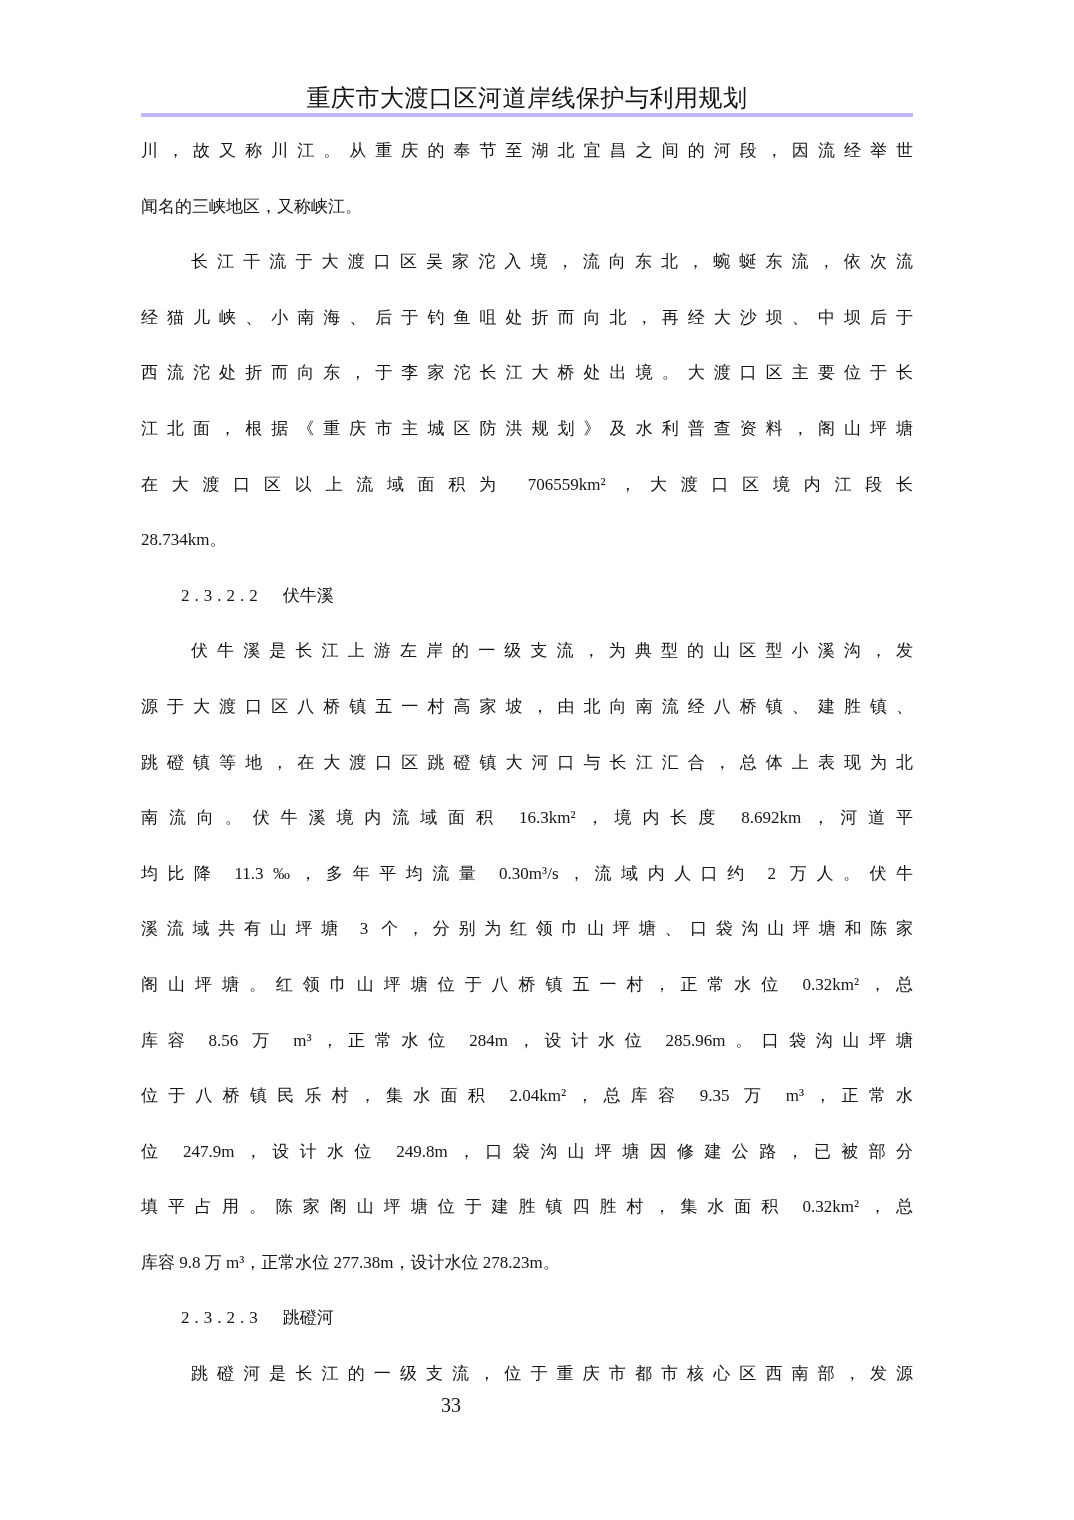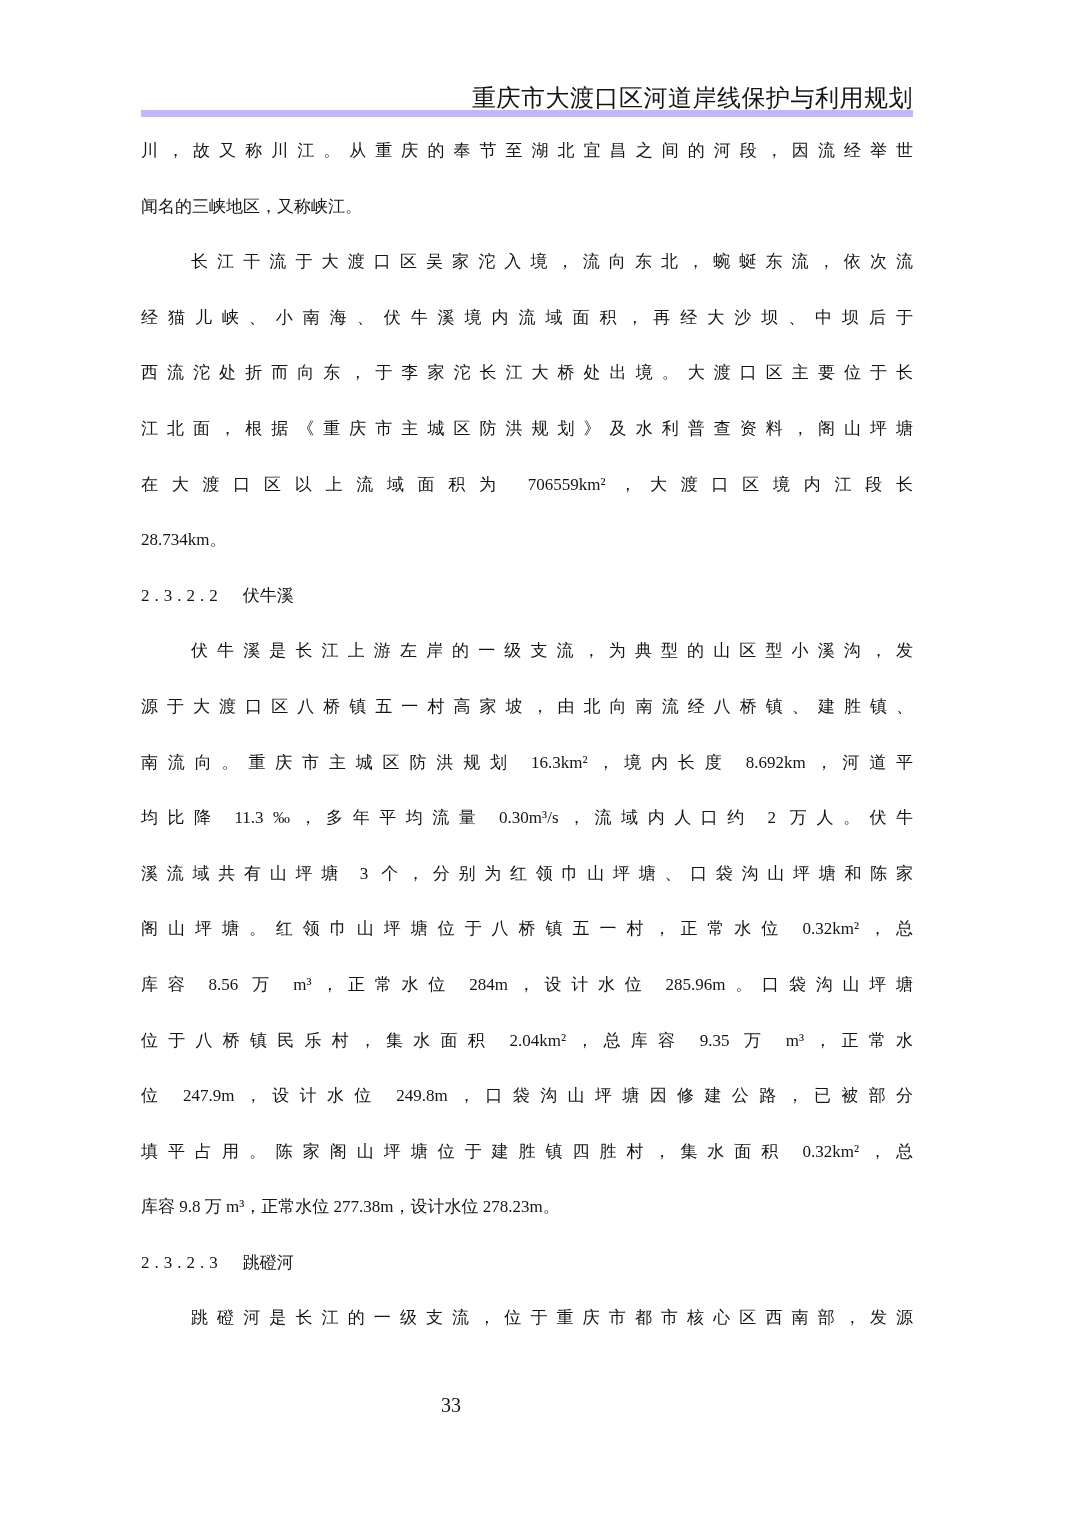--- a/index.html
+++ b/index.html
@@ -12,22 +12,22 @@
     color: #151515;
     overflow: hidden;
   }
   .page-header {
     position: absolute;
     left: 141px;
     top: 0;
     width: 772px;
     height: 117px;
     box-sizing: border-box;
-    border-bottom: 7px solid #c4b5fd;
-    text-align: right;
+    border-bottom: 4px solid #c4b5fd;
+    text-align: center;
   }
   .header-title {
     display: inline-block;
     margin-top: 84px;
     font-size: 24px;
     line-height: 28px;
     letter-spacing: 0.5px;
     white-space: nowrap;
   }
   .content {
@@ -44,20 +44,21 @@
   }
   .jl {
     text-align: justify;
     text-align-last: justify;
   }
   .indent { text-indent: 50px; }
   .heading { text-align: left; }
   .heading .num {
     letter-spacing: 5px;
     margin-right: 20px;
+    margin-left: 40px;
   }
   .page-footer {
     position: absolute;
     left: 0;
     top: 1392px;
     width: 902px;
     text-align: center;
     font-size: 20px;
     line-height: 26px;
   }
@@ -68,31 +69,32 @@
 <div class="page">
 
   <div class="page-header">
     <span class="header-title">重庆市大渡口区河道岸线保护与利用规划</span>
   </div>
 
   <div class="content">
     <div class="line jl">川，故又称川江。从重庆的奉节至湖北宜昌之间的河段，因流经举世</div>
     <div class="line">闻名的三峡地区，又称峡江。</div>
     <div class="line jl indent">长江干流于大渡口区吴家沱入境，流向东北，蜿蜒东流，依次流</div>
-    <div class="line jl">经猫儿峡、小南海、伏牛溪境内流域面积，再经大沙坝、中坝后于</div>
+    <div class="line jl">经猫儿峡、小南海、后于钓鱼咀处折而向北，再经大沙坝、中坝后于</div>
     <div class="line jl">西流沱处折而向东，于李家沱长江大桥处出境。大渡口区主要位于长</div>
     <div class="line jl">江北面，根据《重庆市主城区防洪规划》及水利普查资料，阁山坪塘</div>
     <div class="line jl">在大渡口区以上流域面积为 706559km²，大渡口区境内江段长</div>
     <div class="line">28.734km。</div>
     <div class="line heading">
       <span class="num">2.3.2.2</span><span>伏牛溪</span>
     </div>
     <div class="line jl indent">伏牛溪是长江上游左岸的一级支流，为典型的山区型小溪沟，发</div>
     <div class="line jl">源于大渡口区八桥镇五一村高家坡，由北向南流经八桥镇、建胜镇、</div>
-    <div class="line jl">南流向。重庆市主城区防洪规划 16.3km²，境内长度 8.692km，河道平</div>
+    <div class="line jl">跳磴镇等地，在大渡口区跳磴镇大河口与长江汇合，总体上表现为北</div>
+    <div class="line jl">南流向。伏牛溪境内流域面积 16.3km²，境内长度 8.692km，河道平</div>
     <div class="line jl">均比降 11.3‰，多年平均流量 0.30m³/s，流域内人口约 2 万人。伏牛</div>
     <div class="line jl">溪流域共有山坪塘 3 个，分别为红领巾山坪塘、口袋沟山坪塘和陈家</div>
     <div class="line jl">阁山坪塘。红领巾山坪塘位于八桥镇五一村，正常水位 0.32km²，总</div>
     <div class="line jl">库容 8.56 万 m³，正常水位 284m，设计水位 285.96m。口袋沟山坪塘</div>
     <div class="line jl">位于八桥镇民乐村，集水面积 2.04km²，总库容 9.35 万 m³，正常水</div>
     <div class="line jl">位 247.9m，设计水位 249.8m，口袋沟山坪塘因修建公路，已被部分</div>
     <div class="line jl">填平占用。陈家阁山坪塘位于建胜镇四胜村，集水面积 0.32km²，总</div>
     <div class="line">库容 9.8 万 m³，正常水位 277.38m，设计水位 278.23m。</div>
     <div class="line heading">
       <span class="num">2.3.2.3</span><span>跳磴河</span>

